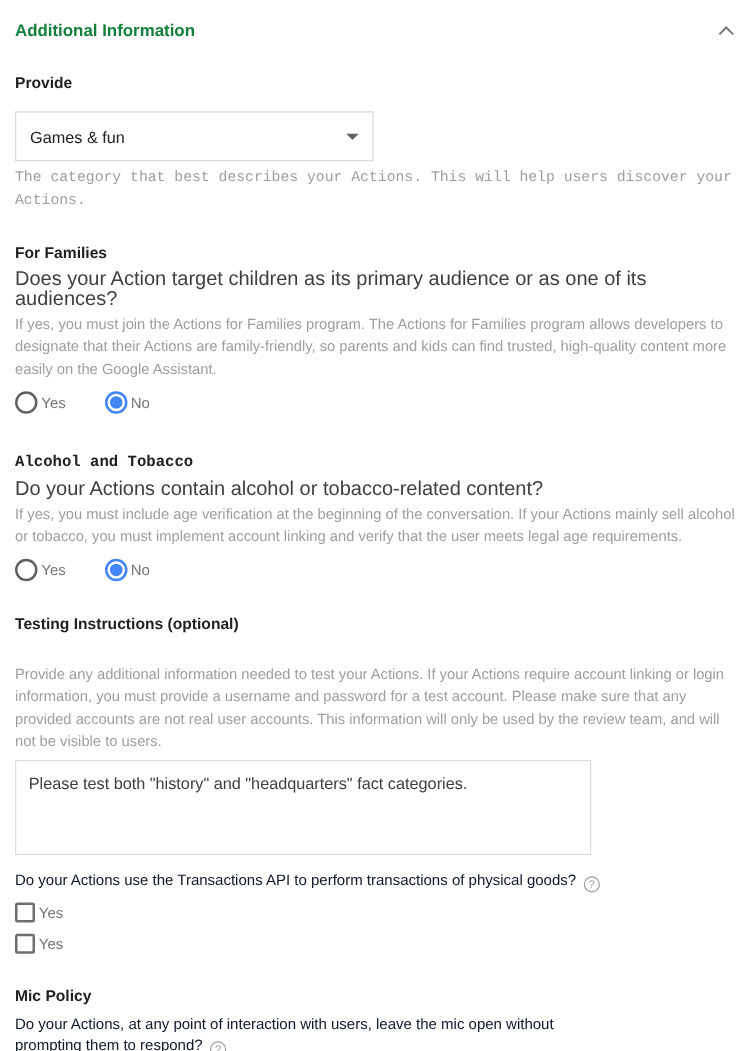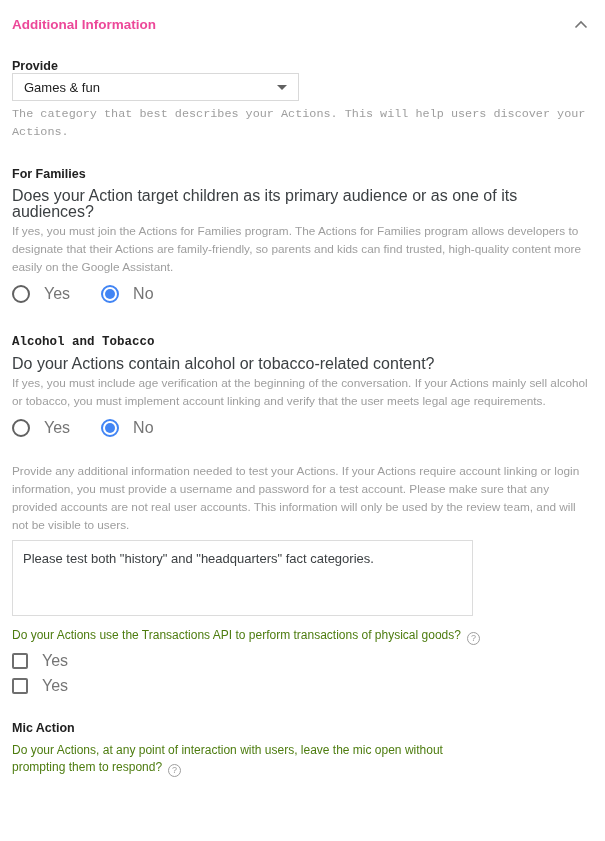--- a/index.html
+++ b/index.html
@@ -11,37 +11,37 @@
     overflow: hidden;
   }
   .page { padding: 15px 12px 0 12px; }
 
   
   .section-header {
     display: flex; align-items: center; justify-content: space-between;
     height: 18px;
   }
   .section-header .title {
-    font-size: 13.5px; font-weight: bold; color: #ec4899;
+    font-size: 13.5px; font-weight: bold; color: #15803d;
   }
   .collapse-btn {
     width: 20px; height: 16px; display: flex; align-items: center; justify-content: center;
     cursor: pointer; margin-right: 2px;
   }
 
   
   .field-label { font-size: 12.5px; font-weight: bold; color: #212121; }
   .question-dark { font-size: 16px; color: #3c4043; line-height: 16px; }
-  .question-gray { font-size: 12px; color: #4d7c0f; line-height: 17px; }
+  .question-gray { font-size: 12px; color: #0f172a; line-height: 17px; }
   .helper { font-size: 11.8px; color: #9e9e9e; line-height: 18px; }
 
   
   .dropdown {
-    margin-top: 0;
-    width: 287px; height: 28px;
+    margin-top: 16px;
+    width: 287px; height: 40px;
     border: 1px solid #d9d9d9;
     display: flex; align-items: center; justify-content: space-between;
     padding: 0 11px;
     cursor: pointer;
     background: #fff;
   }
   .dropdown .value { font-size: 13px; color: #212121; }
   .dd-arrow {
     width: 0; height: 0;
     border-left: 5px solid transparent;
@@ -55,21 +55,21 @@
   .radio-option + .radio-option { margin-left: 31px; }
   .radio {
     width: 18px; height: 18px; border-radius: 50%;
     border: 2px solid #616161; position: relative; flex: 0 0 auto;
   }
   .radio.selected { border-color: #4285f4; }
   .radio.selected::after {
     content: ""; position: absolute; left: 2px; top: 2px; right: 2px; bottom: 2px;
     border-radius: 50%; background: #4285f4;
   }
-  .radio-label, .check-label { font-size: 16px; color: #757575; margin-left: 14px; }
+  .radio-label, .check-label { font-size: 12px; color: #757575; margin-left: 3px; }
 
   
   .check-row { display: flex; align-items: center; height: 18px; }
   .checkbox {
     width: 16px; height: 16px; border: 2px solid #6e6e6e; border-radius: 2px;
     background: #fff; flex: 0 0 auto; cursor: pointer; position: relative;
   }
 
   
   .help-icon {
@@ -157,32 +157,33 @@
       <span class="radio"></span>
       <span class="radio-label">Yes</span>
     </span>
     <span class="radio-option">
       <span class="radio selected"></span>
       <span class="radio-label">No</span>
     </span>
   </div>
 
   
+  <div class="field-label mt-test">Testing Instructions (optional)</div>
   <div class="helper mt-test-help">Provide any additional information needed to test your Actions. If your Actions require account linking or login information, you must provide a username and password for a test account. Please make sure that any provided accounts are not real user accounts. This information will only be used by the review team, and will not be visible to users.</div>
   <textarea class="testing-textarea" style="">Please test both "history" and "headquarters" fact categories.</textarea>
 
   
   <div class="question-gray mt-q"><span>Do your Actions use the Transactions API to perform transactions of physical goods?</span><span class="help-icon"></span></div>
   <div class="check-row mt-check">
     <span class="checkbox"></span>
     <span class="check-label">Yes</span>
   </div>
   <div class="check-row mt-check">
     <span class="checkbox"></span>
     <span class="check-label">Yes</span>
   </div>
 
   
-  <div class="field-label mt-mic">Mic Action</div>
+  <div class="field-label mt-mic">Mic Policy</div>
   <div class="question-gray mt-q mic-question"><span>Do your Actions, at any point of interaction with users, leave the mic open without prompting them to respond?</span><span class="help-icon"></span></div>
   
 
 </div>
 
 </body></html>

